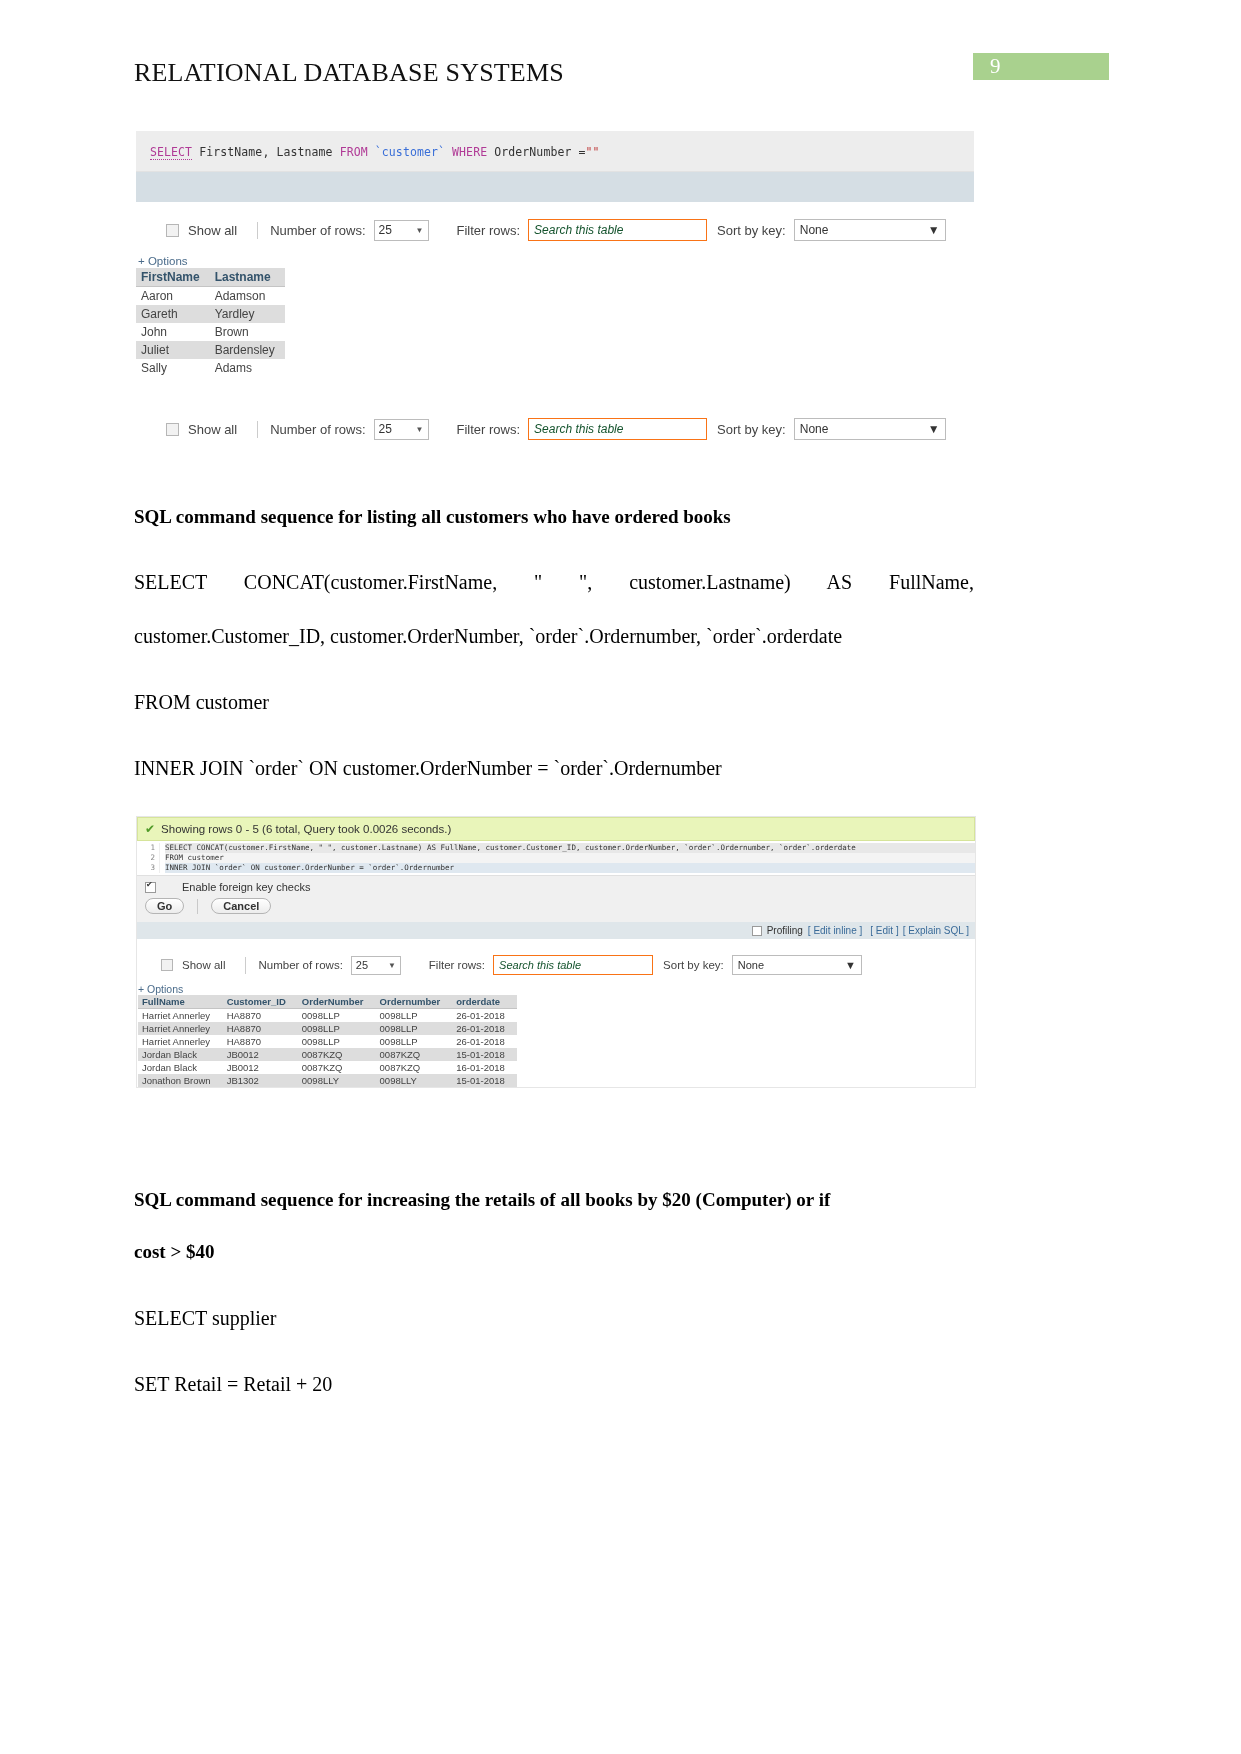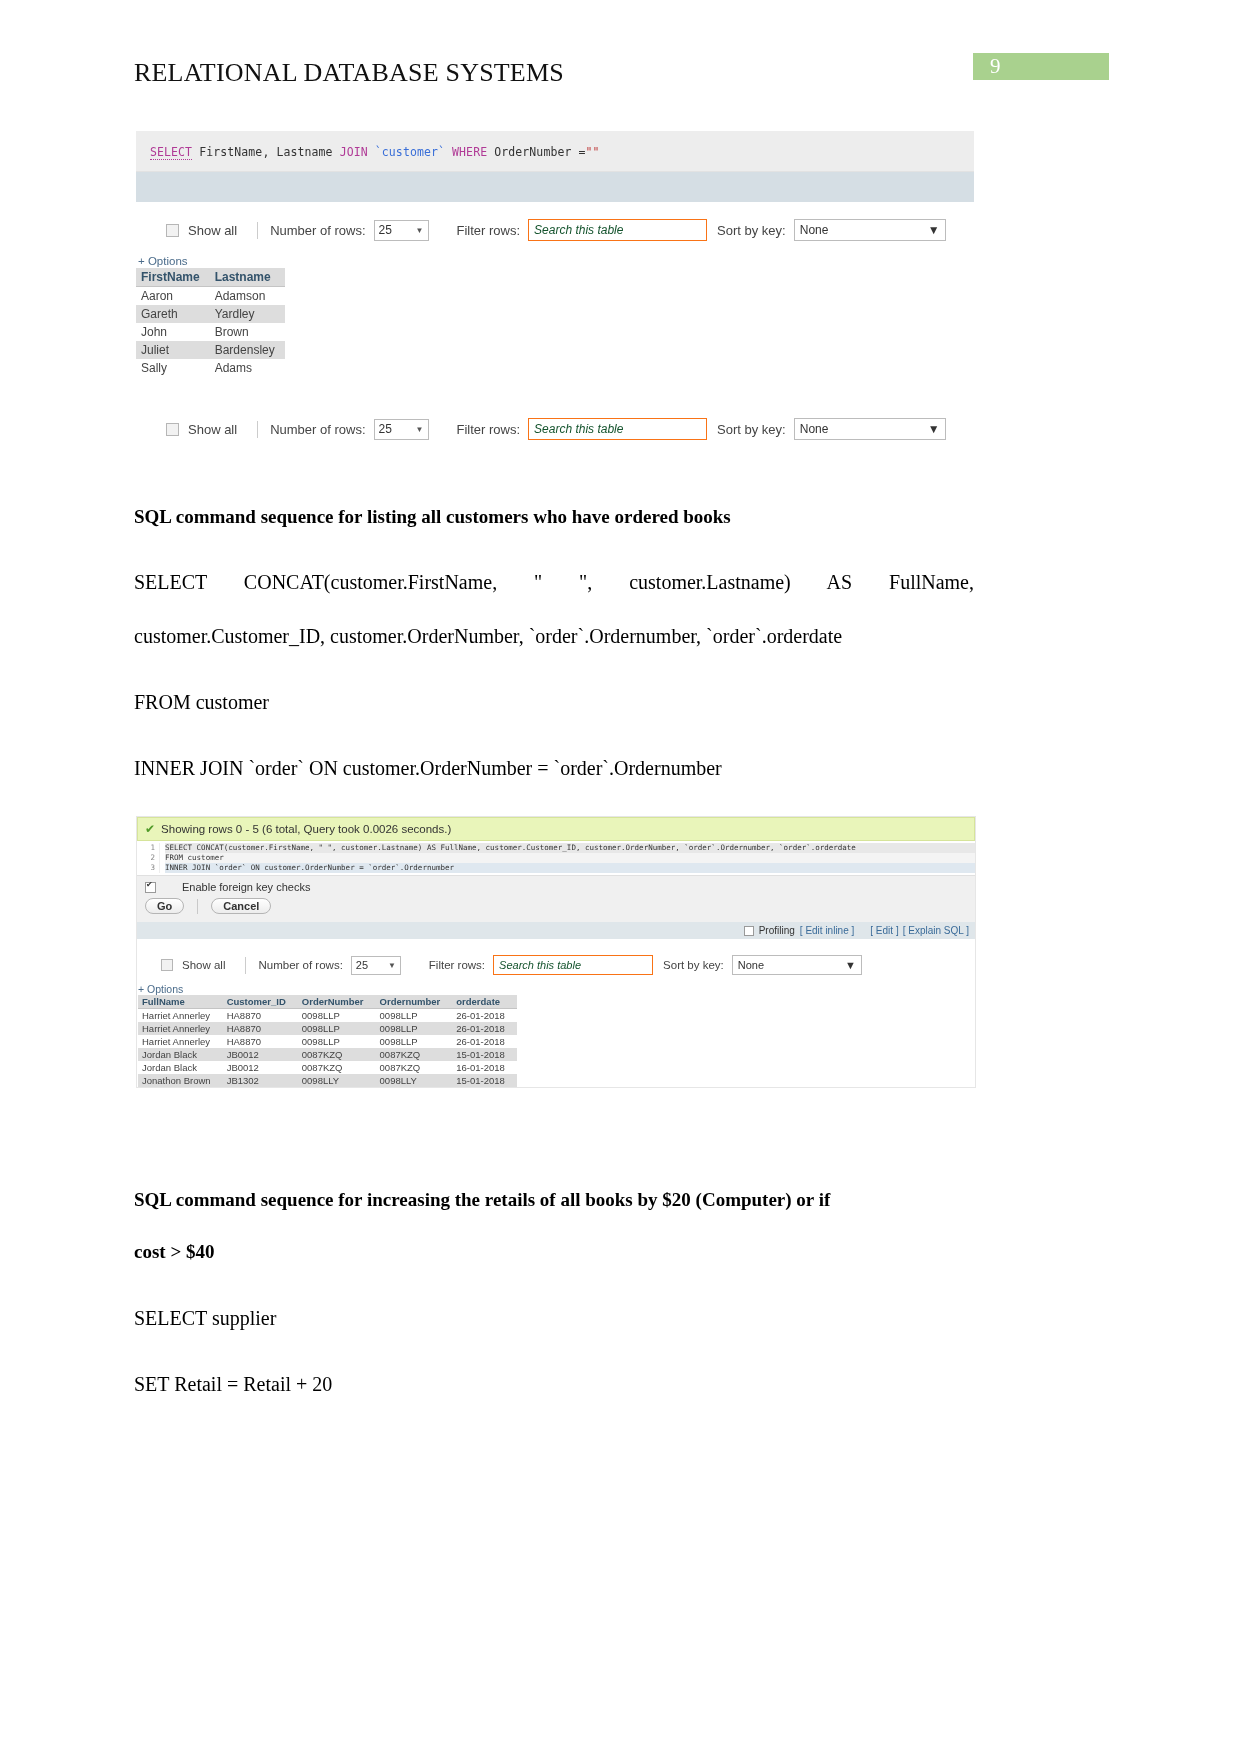--- a/index.html
+++ b/index.html
@@ -352,21 +352,21 @@
 <div class="page-header">
   <div class="doc-title">RELATIONAL DATABASE SYSTEMS</div>
 </div>
 <div class="page-number-box">
   <span>9</span>
 </div>
 
 <div class="shot1">
 
   <div class="sql-bar">
-    <div class="sql-code"><span class="kw-u">SELECT</span><span> FirstName, Lastname </span><span class="kw">JOIN</span><span class="tbl"> `customer` </span><span class="kw">WHERE</span><span> OrderNumber =</span><span class="str">""</span></div>
+    <div class="sql-code"><span class="kw-u">SELECT</span><span> FirstName, Lastname </span><span class="kw">FROM</span><span class="tbl"> `customer` </span><span class="kw">WHERE</span><span> OrderNumber =</span><span class="str">""</span></div>
   </div>
   <div class="sql-strip"></div>
 
   <div class="ctrl-row">
     <span class="cb"></span>
     <span class="lbl">Show all</span>
     <span class="sep"></span>
     <span class="lbl">Number of rows:</span>
     <span class="mini-select">
       <span>25</span>
@@ -471,21 +471,21 @@
   <div class="btn-row">
     <button class="pbtn">Go</button>
     <span class="btn-sep"></span>
     <button class="pbtn">Cancel</button>
   </div>
 
   <div class="profile-row">
     <span class="cbx2"></span>
     <span>Profiling</span>
     <a href="#" style="margin-left:5px;">[ Edit inline ]</a>
-    <a href="#" style="margin-left:16px;">[ Edit ]</a>
+    <a href="#" style="margin-left:8px;">[ Edit ]</a>
     <a href="#" style="margin-left:4px;">[ Explain SQL ]</a>
   </div>
 
   <div class="shot2-ctrl">
     <div class="ctrl-row" style="padding:6px 0 4px 24px; font-size:11.5px;">
       <span class="cb" style="width:10px;height:10px;"></span>
       <span class="lbl">Show all</span>
       <span class="sep"></span>
       <span class="lbl">Number of rows:</span>
       <span class="mini-select" style="height:17px;min-width:40px;font-size:11px;">

